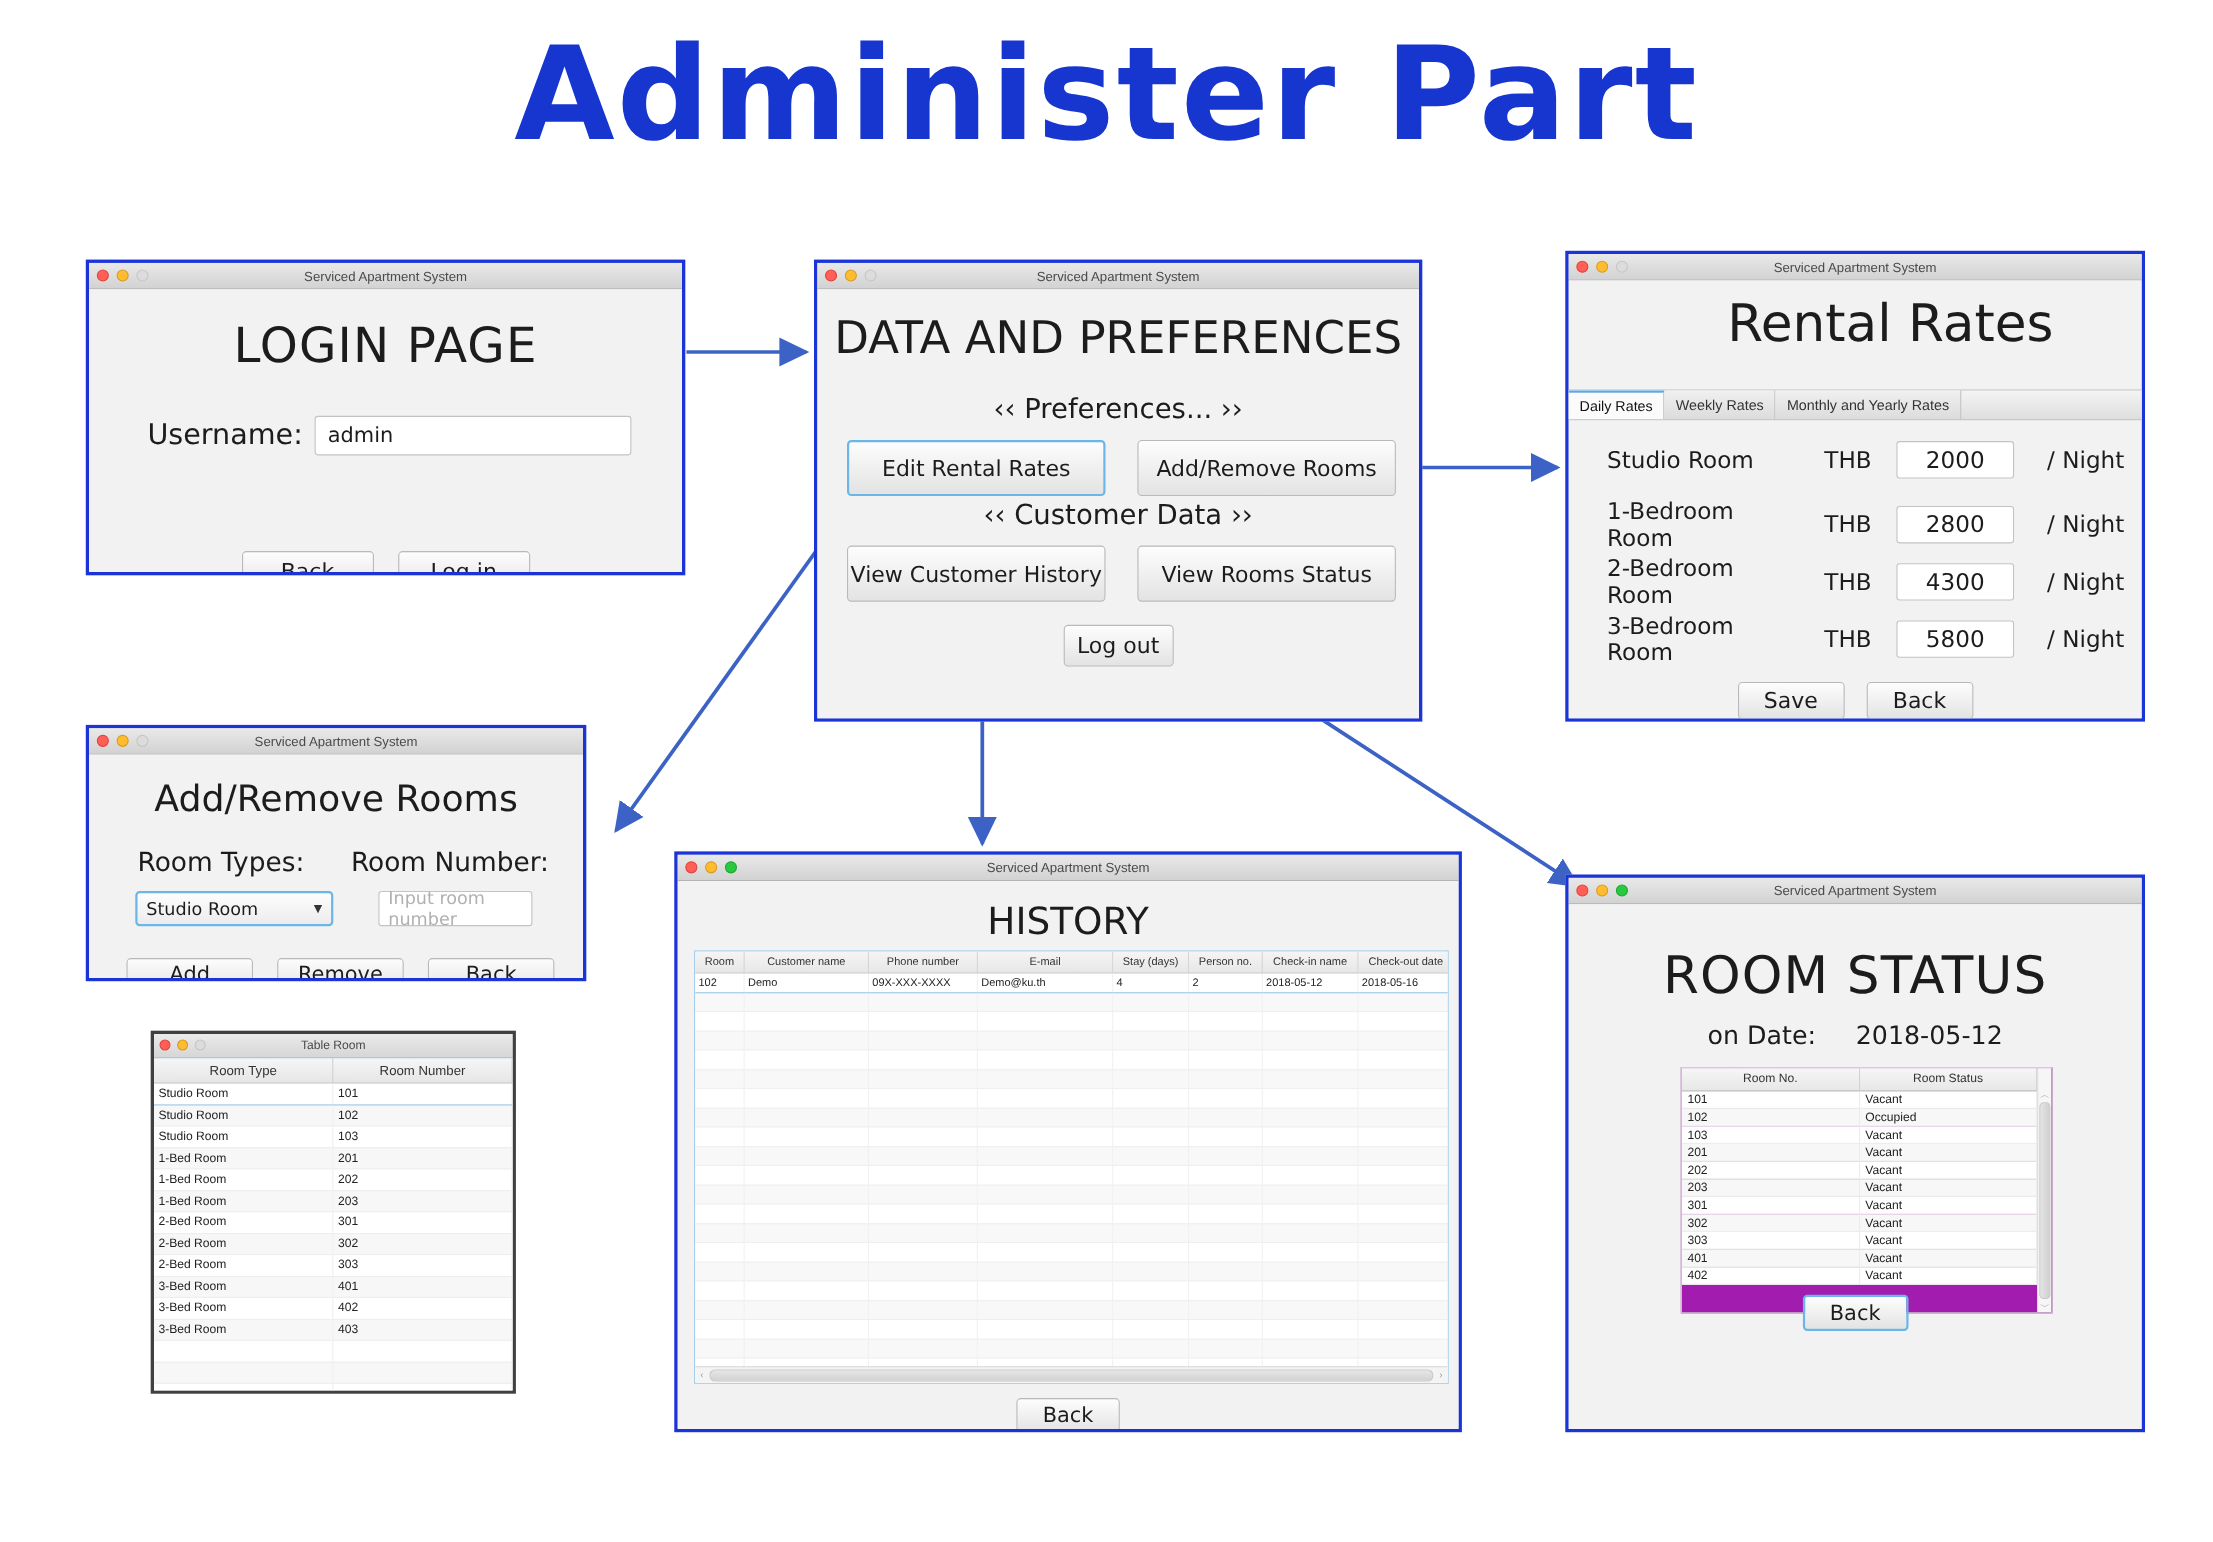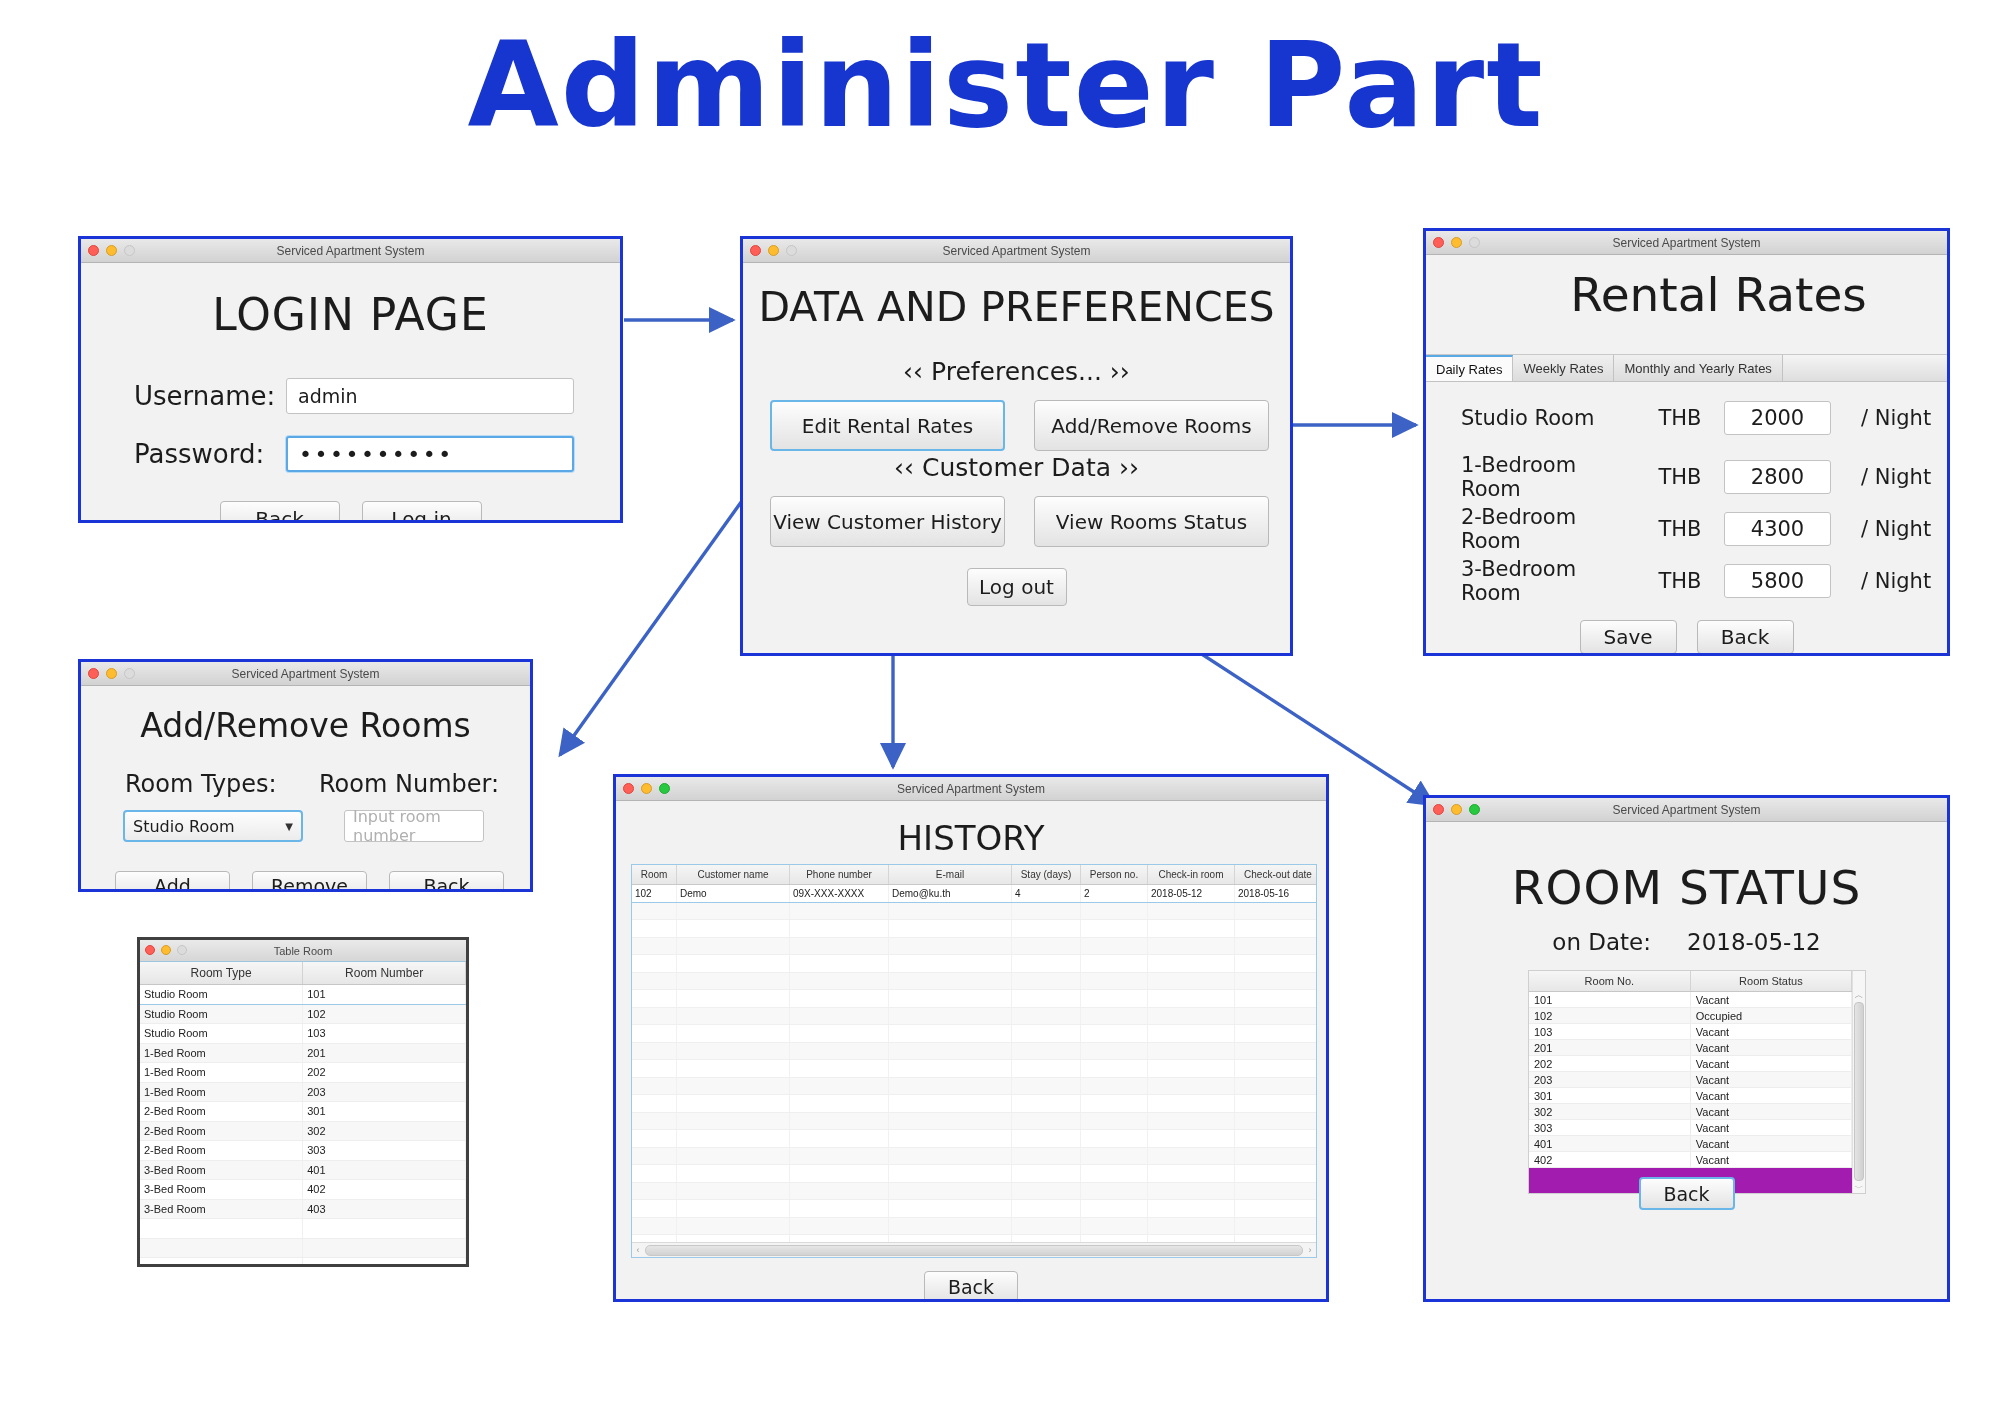--- a/index.html
+++ b/index.html
@@ -218,24 +218,20 @@
     <span class="tb-title">Serviced Apartment System</span>
   </div>
   <div class="winbody">
     <div class="hdr" id="login-title">LOGIN PAGE</div>
 
     <div class="lrow" id="login-user-row">
       <span class="lbl">Username:</span>
       <span class="tfield">admin</span>
     </div>
 
-    <div class="lrow" id="login-pass-row">
-      <span class="lbl">Password:</span>
-      <span class="tfield focus">••••••••••</span>
-    </div>
 
     <div id="login-btns">
       <div class="btn">Back</div>
       <div class="btn">Log in</div>
     </div>
   </div>
 </div>
 
 <div class="win" id="win-dp">
   <div class="titlebar">
@@ -440,21 +436,21 @@
     <div id="hist-table-wrap">
       <table class="htbl">
         <thead>
           <tr>
             <th style="width:42px">Room</th>
             <th style="width:110px">Customer name</th>
             <th style="width:96px">Phone number</th>
             <th style="width:120px">E-mail</th>
             <th style="width:66px">Stay (days)</th>
             <th style="width:64px">Person no.</th>
-            <th style="width:84px">Check-in room</th>
+            <th style="width:84px">Check-in name</th>
             <th style="width:84px">Check-out date</th>
           </tr>
         </thead>
         <tbody id="hist-body">
             <tr class="sel">
               <td>102</td>
               <td>Demo</td>
               <td>09X-XXX-XXXX</td>
               <td>Demo@ku.th</td>
               <td>4</td>

